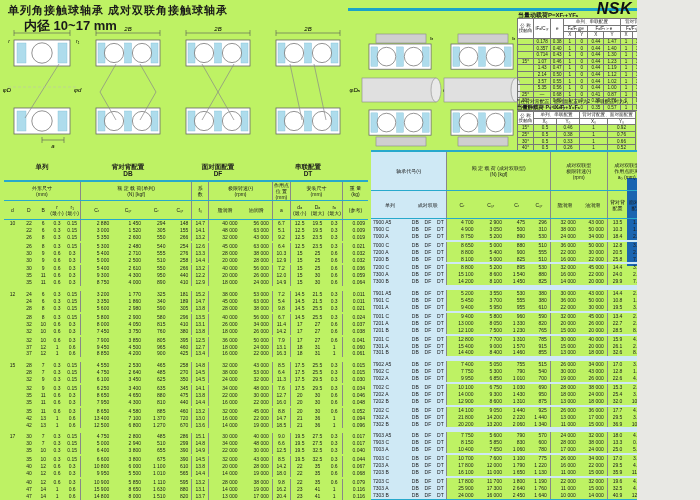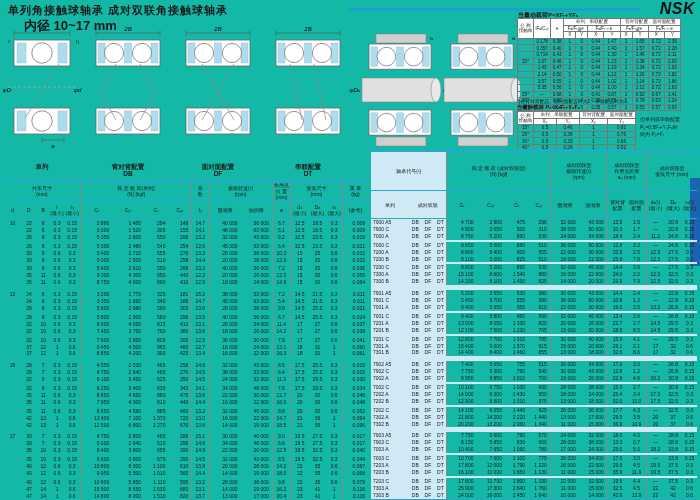--- a/index.html
+++ b/index.html
@@ -1,16 +1,16 @@
 <!DOCTYPE html>
 <html><head>
 <meta charset="utf-8">
 <style>
   html,body{margin:0;padding:0;background:#e8e8e4;}
-  .page{position:relative;width:700px;height:500px;background:#14b8a6;font-family:"Liberation Sans","DejaVu Sans",sans-serif;color:#1a1a1a;overflow:hidden;}
+  .page{position:relative;width:637px;height:500px;background:#bef264;font-family:"Liberation Sans","DejaVu Sans",sans-serif;color:#1a1a1a;overflow:hidden;}
   .abs{position:absolute;}
   .title{left:8px;top:3px;font-size:11px;font-weight:bold;letter-spacing:1px;}
   .subtitle{left:24px;top:17px;font-size:13px;font-weight:bold;}
   .toprule{left:348px;top:8px;width:292px;height:3px;background:#19a3c9;}
   .logo{right:5px;top:0px;font-size:16px;font-weight:bold;font-style:italic;letter-spacing:.5px;color:#111;}
   .sidetab{right:0;top:178px;width:10px;height:88px;background:#1a64b0;}
   svg text{font-family:"Liberation Sans","DejaVu Sans",sans-serif;}
   .figlabel{top:163px;text-align:center;font-size:6.5px;font-weight:bold;line-height:1.15;}
   
   .dyn-title{left:518px;top:11px;font-size:6px;font-weight:bold;}

